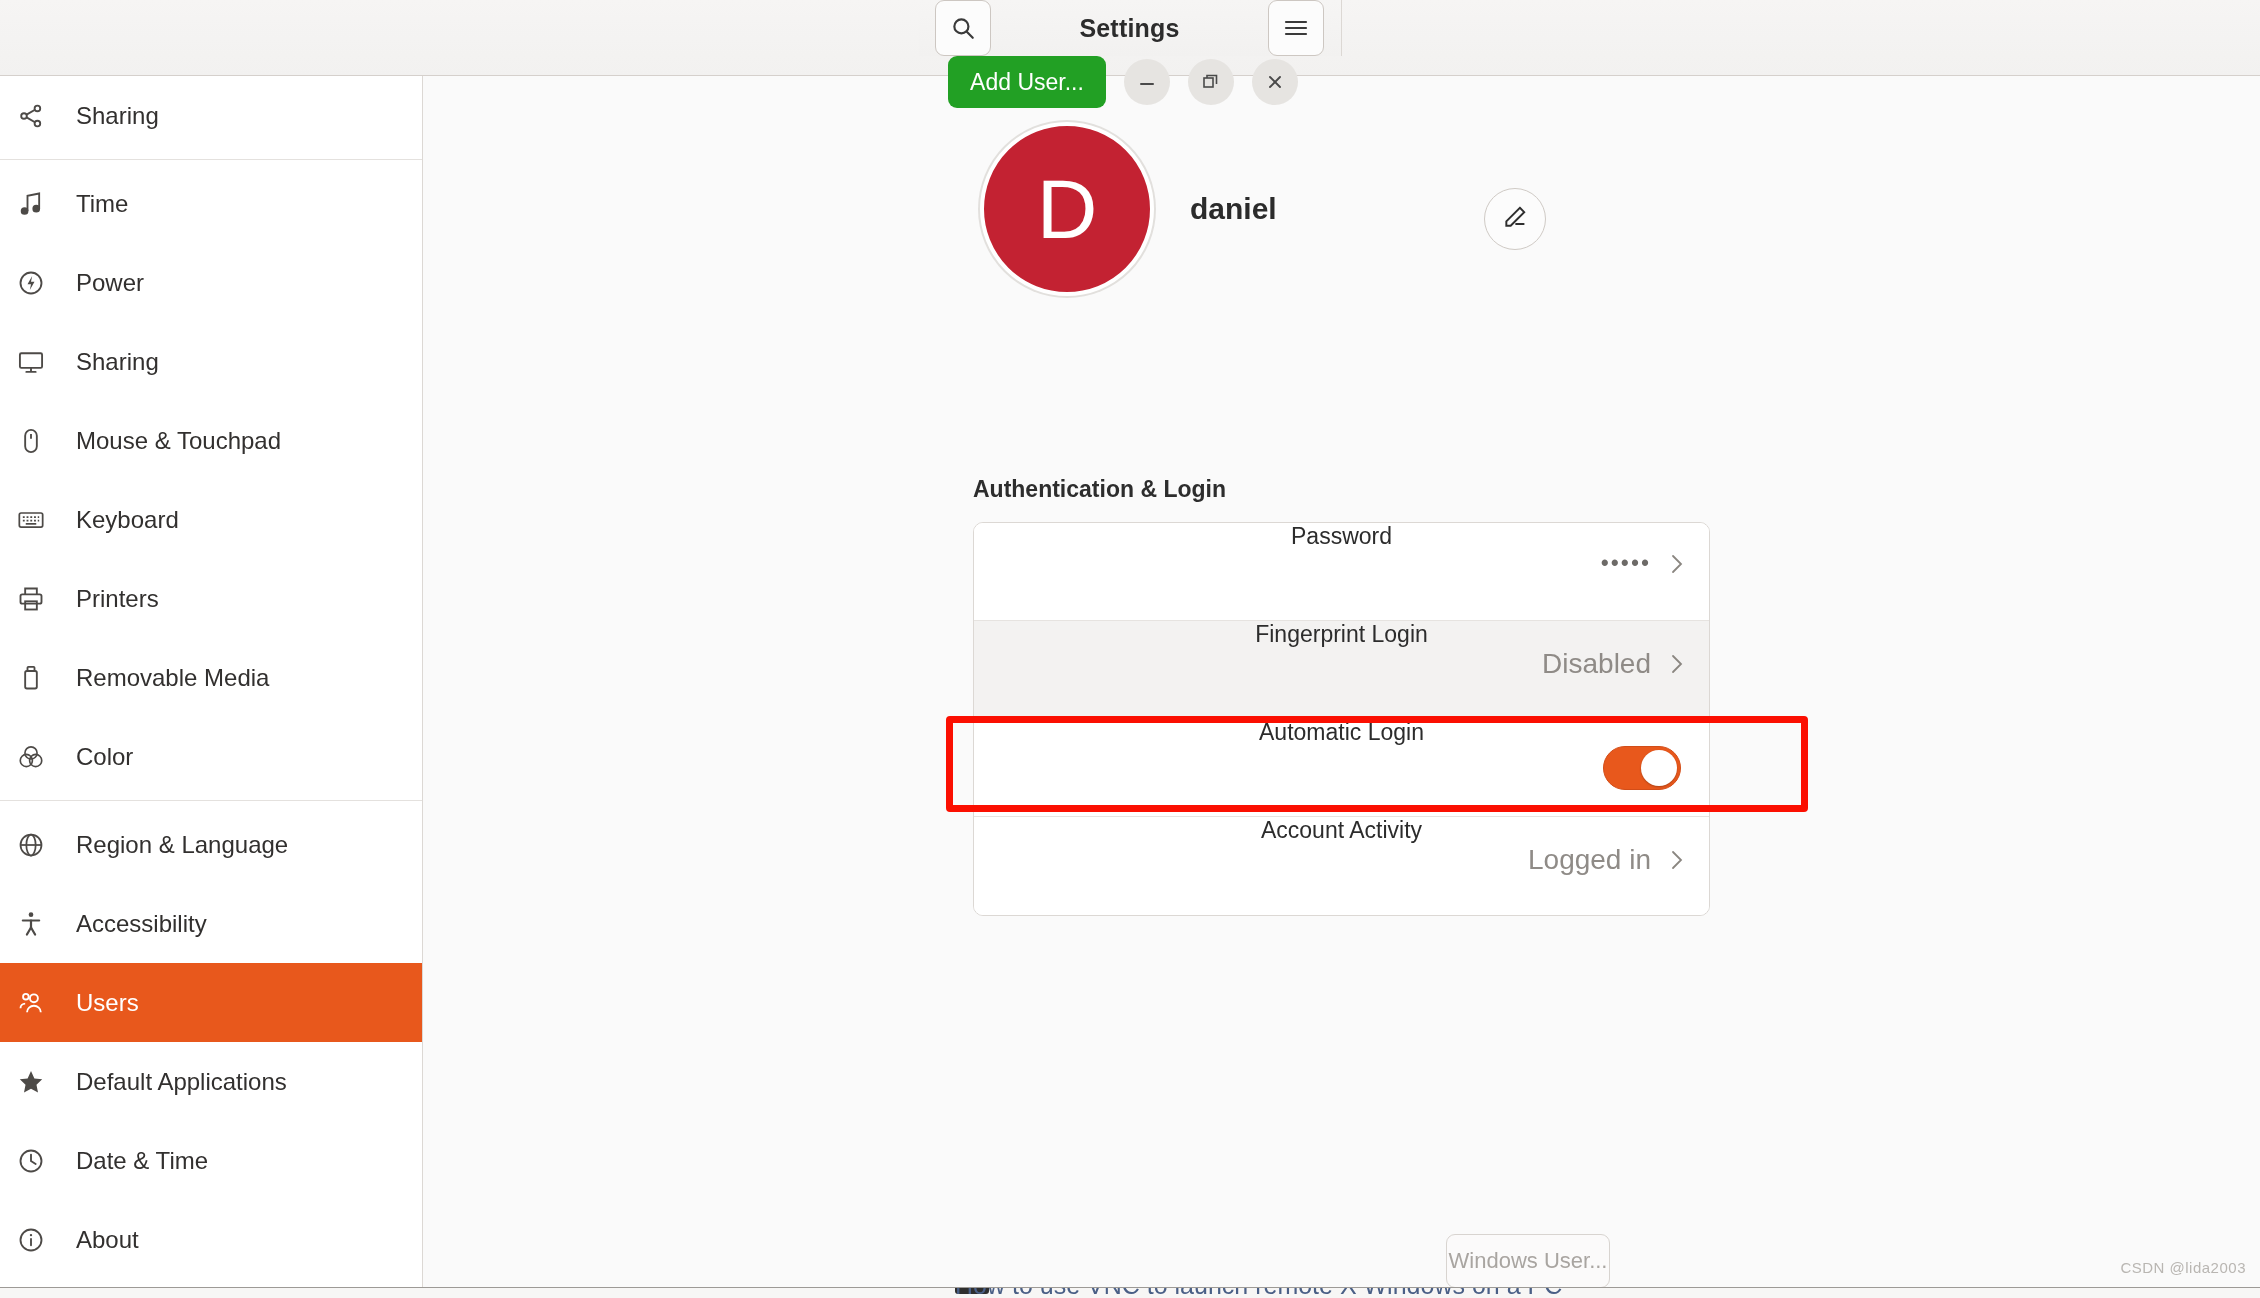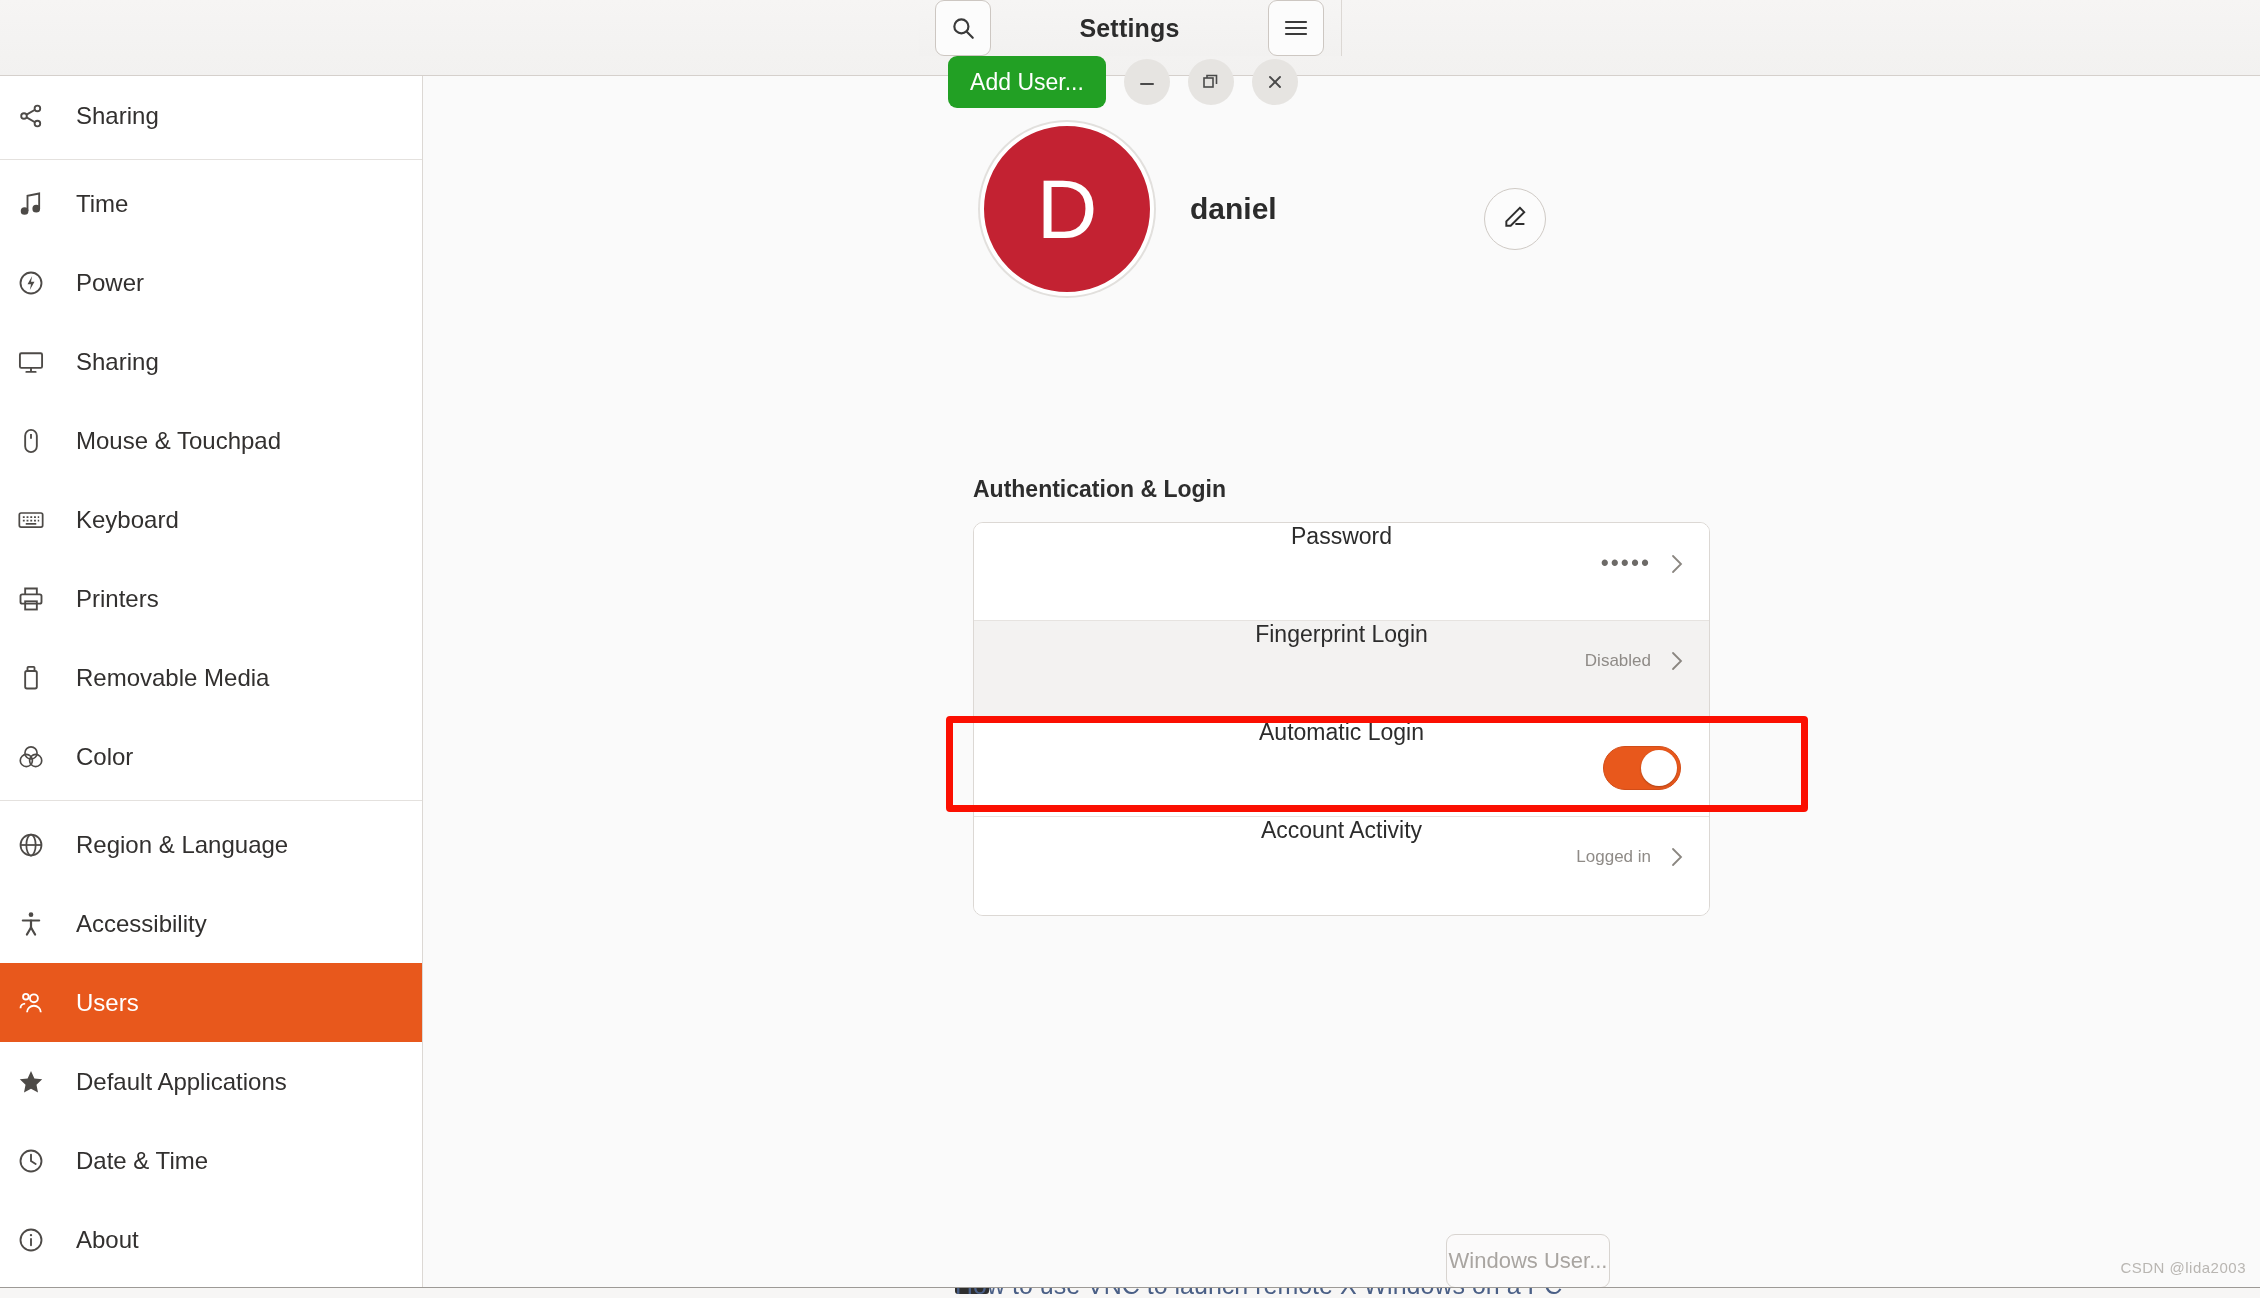--- a/index.html
+++ b/index.html
@@ -165,21 +165,21 @@
     background: #ffffff;
     flex-direction: column;
   }
   .row:last-child { border-bottom: none; }
   .row.hover { background: #f3f2f1; }
   .row-label { font-size: 23px; color: #2c2c2c; }
   .row-right {
     margin-left: auto;
     display: flex; align-items: center; gap: 18px;
   }
-  .row-value { font-size: 17px; color: #8f8b87; text-align: right; }
+  .row-value { font-size: 28px; color: #8f8b87; text-align: right; }
   .row-dots { font-size: 23px; color: #6d6a67; letter-spacing: 2px; }
   .chev { color: #8a8680; display: flex; align-items: center; }
 
   .toggle {
     width: 78px; height: 44px; border-radius: 22px;
     background: #e8581c;
     position: relative; cursor: pointer;
     border: 1px solid #d24d18;
     margin-right: 4px;
   }

